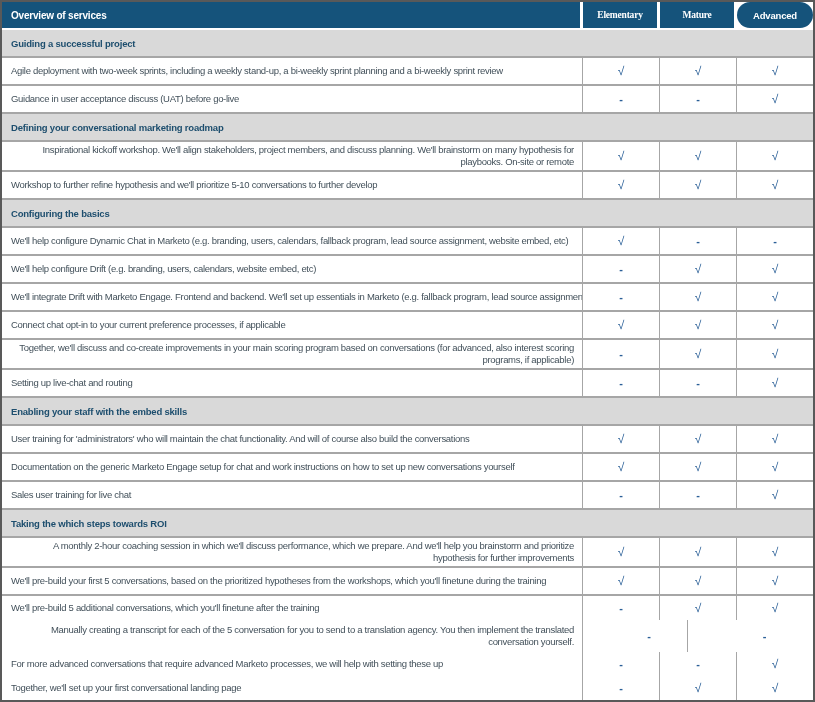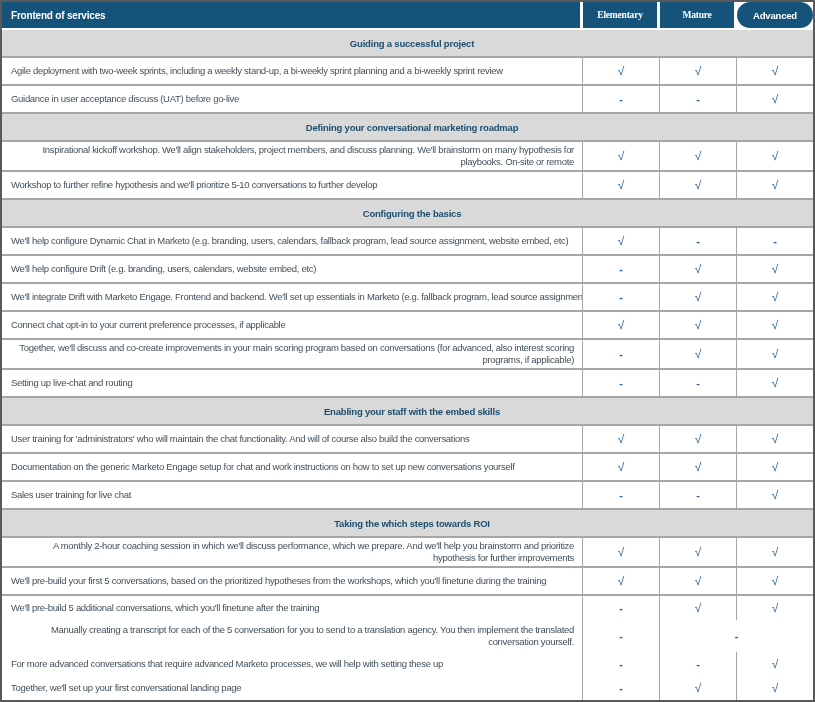--- a/index.html
+++ b/index.html
@@ -21,21 +21,21 @@
   }
   .c0h{width:578px;margin-right:3px;justify-content:flex-start;padding-left:9px;font-size:10px;}
   .c1h,.c2h{width:74px;margin-right:3px;font-family:Liberation Serif, serif;}
   .c3h{flex:1;border-radius:13px;}
   
   #table-body{flex:1;display:flex;flex-direction:column;overflow:hidden;}
   .sec-row{
     min-height:26px;box-sizing:content-box;
     border-bottom:2px solid var(--border-inner,#a6a6a6);
     background:var(--section-bg,#d9d9d9);
-    display:flex;align-items:center;padding-left:9px;flex:0 0 auto;justify-content:center;
+    display:flex;align-items:center;padding-left:9px;flex:0 0 auto;
   }
   .sec-title{
     font-size:9.5px;font-weight:bold;letter-spacing:-0.2px;
     color:var(--section-text,#1d4e6e);
   }
   .row{
     display:flex;border-bottom:2px solid var(--border-inner,#a6a6a6);
     min-height:26px;box-sizing:content-box;flex:0 0 auto;background:#fff;
   }
   .row.two{min-height:28px;}
@@ -53,29 +53,29 @@
   }
   .c1,.c2{width:77px;border-right:1px solid var(--border-inner,#a6a6a6);}
   .c3{flex:1;}
   .mark{color:var(--mark-blue,#2a5f97);}
   .mark.check{font-size:12px;}
   .mark.dash{font-size:11px;font-weight:bold;}
   .mark.price{font-size:9.5px;letter-spacing:-0.2px;}
   
   .final-block{flex:1;display:flex;flex-direction:column;border-bottom:none;overflow:hidden;}
   .row.sub{border-bottom:none;min-height:0;flex:1;}
-  .row.sub.two{flex:1.35;}
+  .row.sub.two{flex:1.35;gap:28px;}
 </style>
 </head>
 <body>
 
 <div class="table">
   <div class="header-row">
     <div class="hc c0h">
-      <span>Frontend of services</span>
+      <span>Overview of services</span>
     </div>
     <div class="hc c1h">
       <span>Elementary</span>
     </div>
     <div class="hc c2h">
       <span>Mature</span>
     </div>
     <div class="hc c3h">
       <span>Advanced</span>
     </div>

